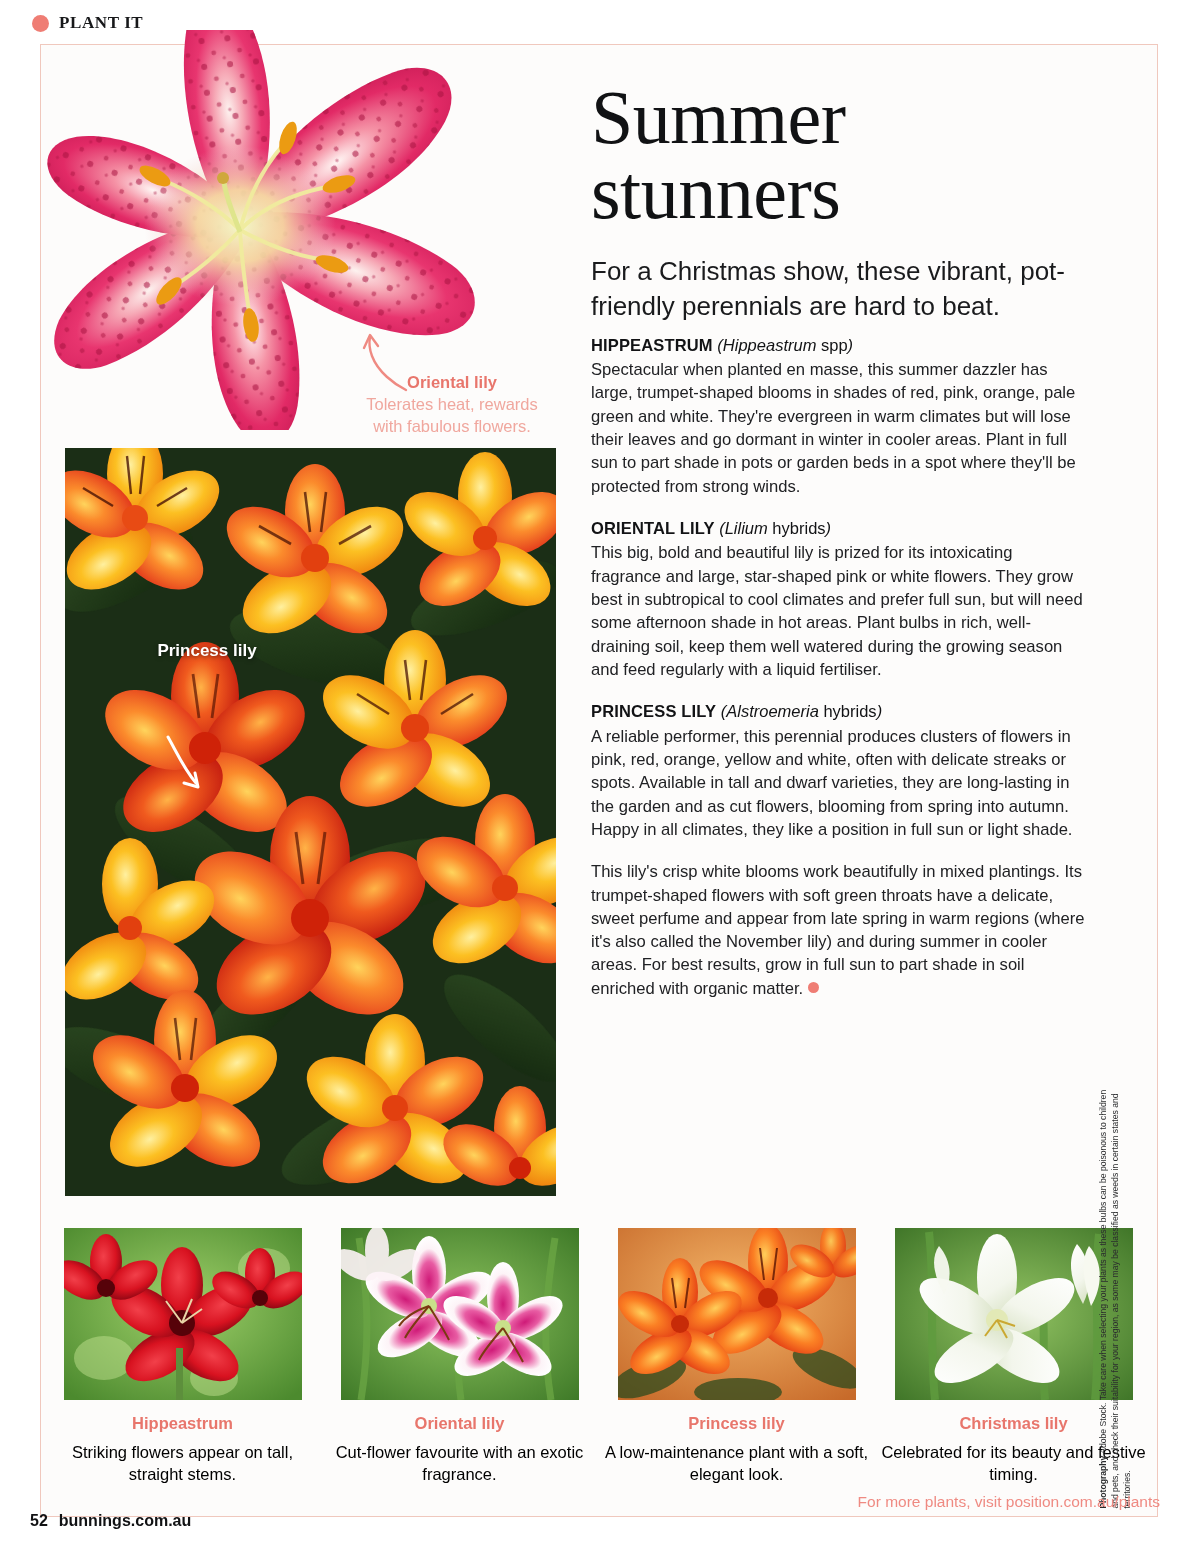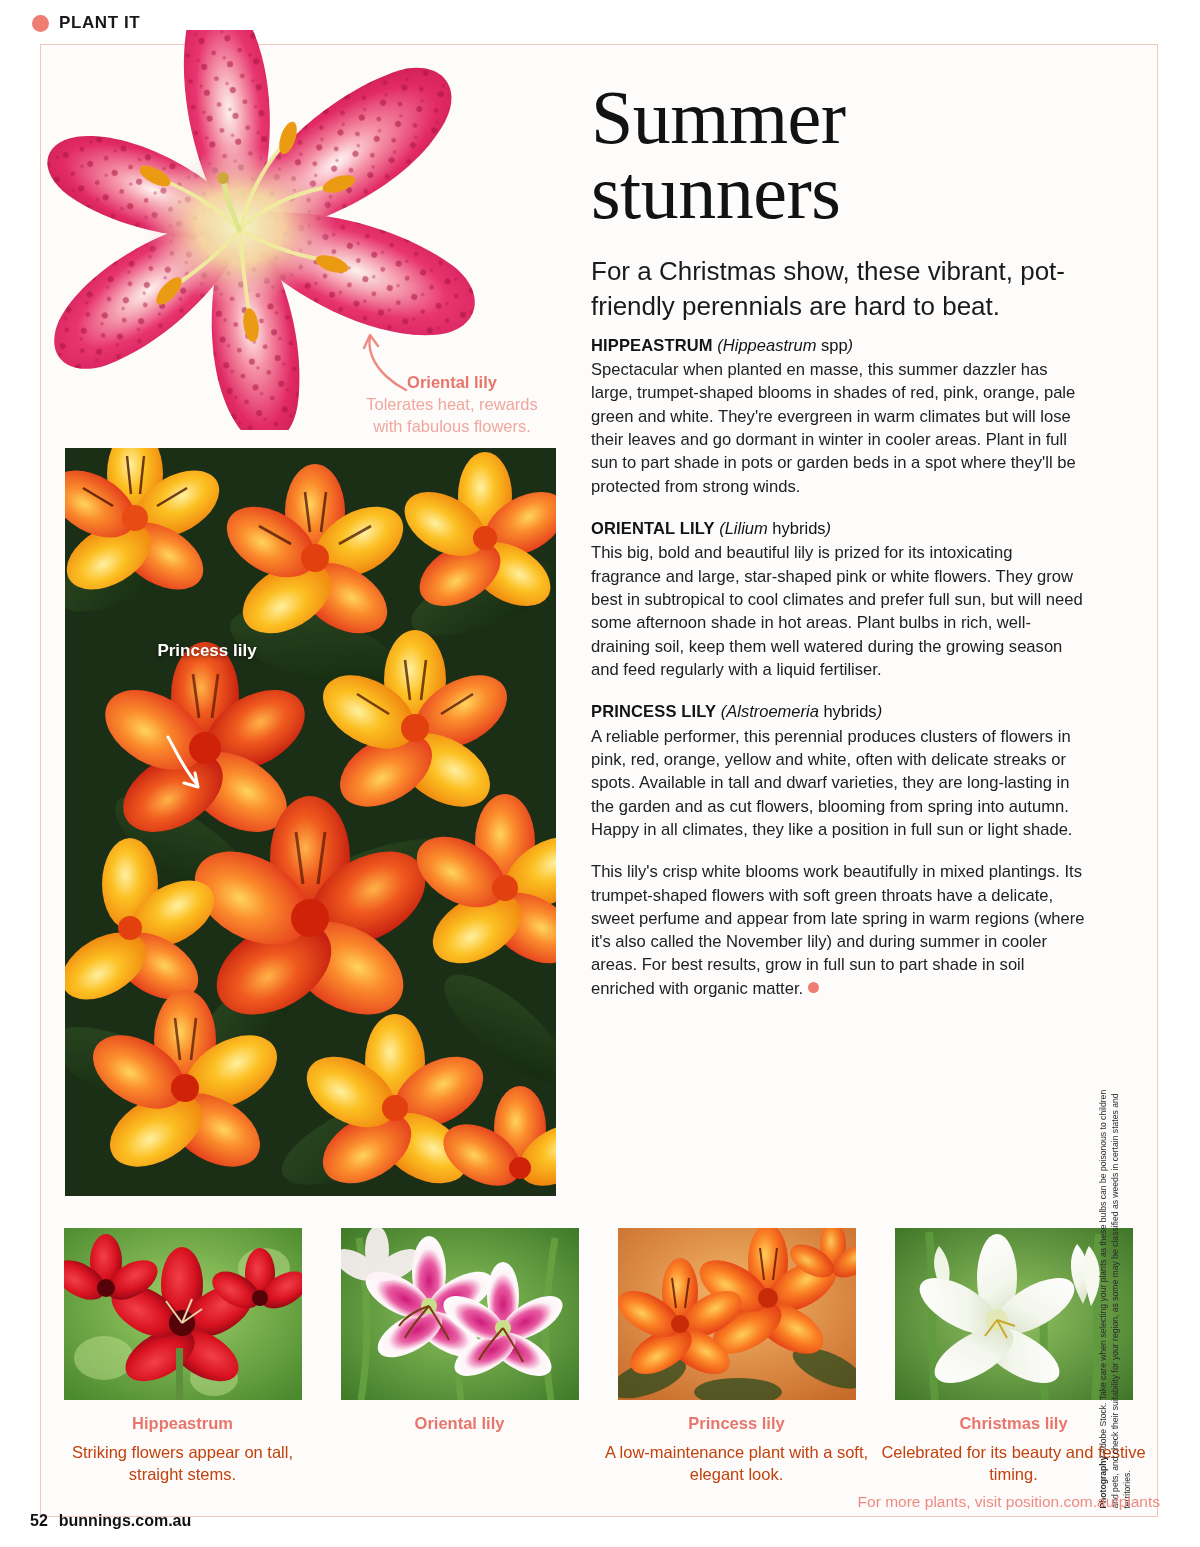--- a/index.html
+++ b/index.html
@@ -27,21 +27,21 @@
     width: 17px; height: 17px;
     border-radius: 50%;
     background: #ef7d74;
     flex: 0 0 auto;
   }
   .kicker-label {
     font-size: 17px;
     font-weight: bold;
     letter-spacing: 0.6px;
     color: #17181a;
-    font-family: Liberation Sans, sans-serif;
+    font-family: Liberation Serif, serif;
   }
 
   
   .page-frame {
     position: absolute;
     top: 44px;
     left: 40px;
     width: 1118px;
     height: 1473px;
     border: 1.5px solid #f0c8bd;
@@ -212,21 +212,21 @@
   .thumb-cap .t-title {
     display: block;
     font-size: 16.5px;
     font-weight: bold;
     color: #e8766c;
     margin-bottom: 1px;
   }
   .thumb-cap .t-body {
     display: block;
     font-size: 16.5px;
-    color: #c2410c;
+    color: #000000;
     margin-top: 8px;
   }
 
   
   .credit {
     position: absolute;
     right: 4px;
     bottom: 38px;
     width: 62px;
     height: 430px;
@@ -695,20 +695,21 @@
         </g>
         <g transform="translate(36,44)" opacity=".9">
           <ellipse cx="0" cy="-22" rx="12" ry="24" fill="#fdf3f7"></ellipse>
           <ellipse cx="21" cy="-7" rx="12" ry="24" fill="#fdf3f7" transform="rotate(60 21 -7)"></ellipse>
           <ellipse cx="-21" cy="-7" rx="12" ry="24" fill="#fdf3f7" transform="rotate(-60 -21 -7)"></ellipse>
         </g>
       </svg>
     </div>
     <div class="thumb-cap">
       <span class="t-title">Oriental lily</span>
+      <span class="t-body">Cut-flower favourite with an exotic fragrance.</span>
     </div>
   </div>
 
   <div class="thumb">
     <div class="thumb-img">
       <svg class="bg" viewBox="0 0 238 172" preserveAspectRatio="xMidYMid slice">
         <defs>
           <radialGradient id="tb3" cx="50%" cy="40%" r="75%">
             <stop offset="0%" stop-color="#f5b76a"></stop>
               <stop offset="100%" stop-color="#c76a2a"></stop>

